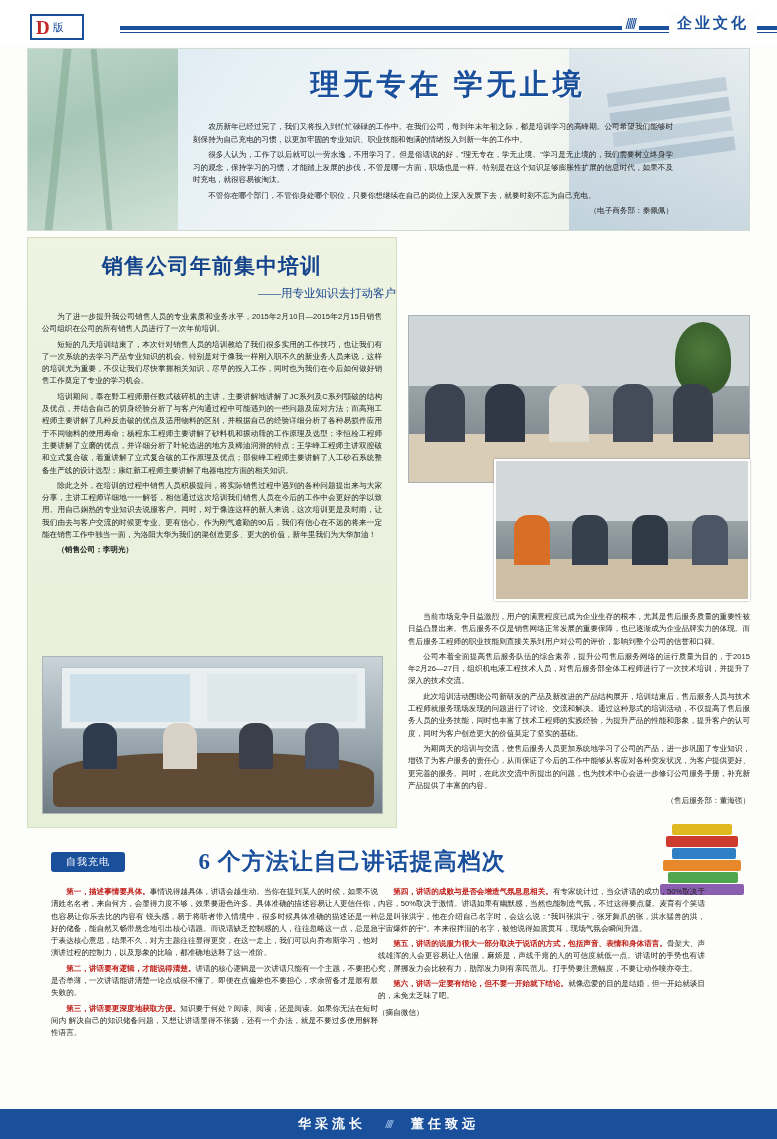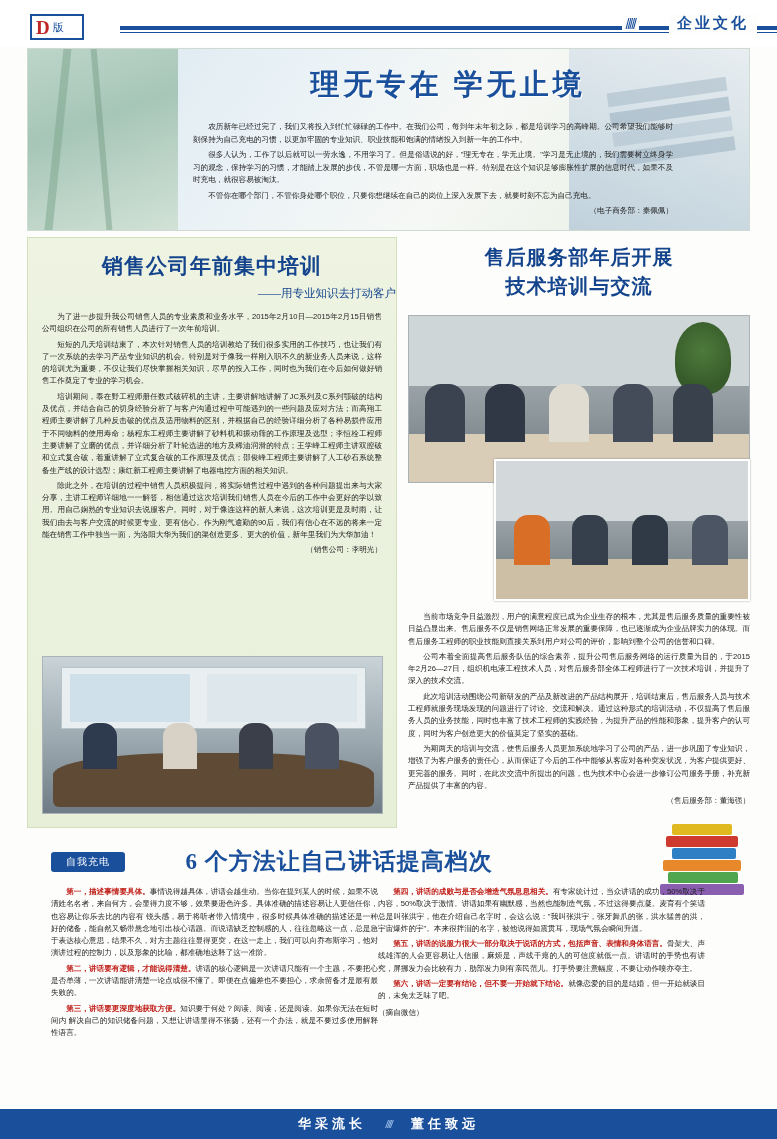--- a/index.html
+++ b/index.html
@@ -114,21 +114,21 @@
   .lp-sub {
     margin-top:6px; text-align:right;
     font-family:"Liberation Serif", serif;
     font-size:11.5px; color:#14448c;
   }
   .lp-body {
     margin:10px 14px 0 14px;
     font-size:7.6px; line-height:1.62; color:#1d1d1d; text-align:justify;
   }
   .lp-body p { margin:0 0 3px 0; text-indent:2em; }
-  .lp-sign { text-align:right; text-indent:0; margin-top:3px; }
+  .lp-sign { text-align:left; text-indent:0; margin-top:3px;font-weight:bold; }
   .lp-photo {
     position:absolute; left:14px; top:418px; width:341px; height:158px;
     background:linear-gradient(180deg,#c9d3d8 0%, #9aa7ae 55%, #6f7c85 100%);
     border:1px solid #aab4b9; overflow:hidden;
   }
   .lp-photo .board {
     position:absolute; left:18px; top:10px; width:305px; height:62px;
     background:#e9eef1; border:1px solid #b9c4ca;
   }
   .lp-photo .board:before{
@@ -218,21 +218,21 @@
   .bottom {
     position:absolute; left:27px; top:846px; width:723px; height:252px;
   }
   .bt-tag {
     position:absolute; left:24px; top:6px; width:74px; height:20px;
     background:#1a4f9c; color:#ffffff; font-size:10px; letter-spacing:1px;
     display:flex; align-items:center; justify-content:center;
     border-radius:3px;
   }
   .bt-title {
-    position:absolute; left:97px; top:0; width:430px; height:32px;
+    position:absolute; left:110px; top:0; width:430px; height:32px;
     text-align:center;
     font-family:"Liberation Serif", serif;
     font-size:23px; font-weight:bold; color:#1a4f9c;
     letter-spacing:1px;
   }
   .bt-books {
     position:absolute; right:0; top:-22px; width:92px; height:74px;
   }
   .bt-books i {
     position:absolute; left:0; display:block; height:11px; border-radius:2px;
@@ -306,24 +306,20 @@
       <div class="board"></div>
       <div class="table"></div>
       <div class="p1"></div>
       <div class="p2"></div>
       <div class="p3"></div>
       <div class="p4"></div>
     </div>
   </div>
 
   <div class="right-col">
-    <div class="rc-title">
-      <div>售后服务部年后开展</div>
-      <div>技术培训与交流</div>
-    </div>
 
     <div class="rc-photo-top">
       <div class="wall"></div>
       <div class="plant"></div>
       <div class="tbl"></div>
       <div class="r1"></div>
       <div class="r2"></div>
       <div class="r3"></div>
       <div class="r4"></div>
       <div class="r5"></div>

